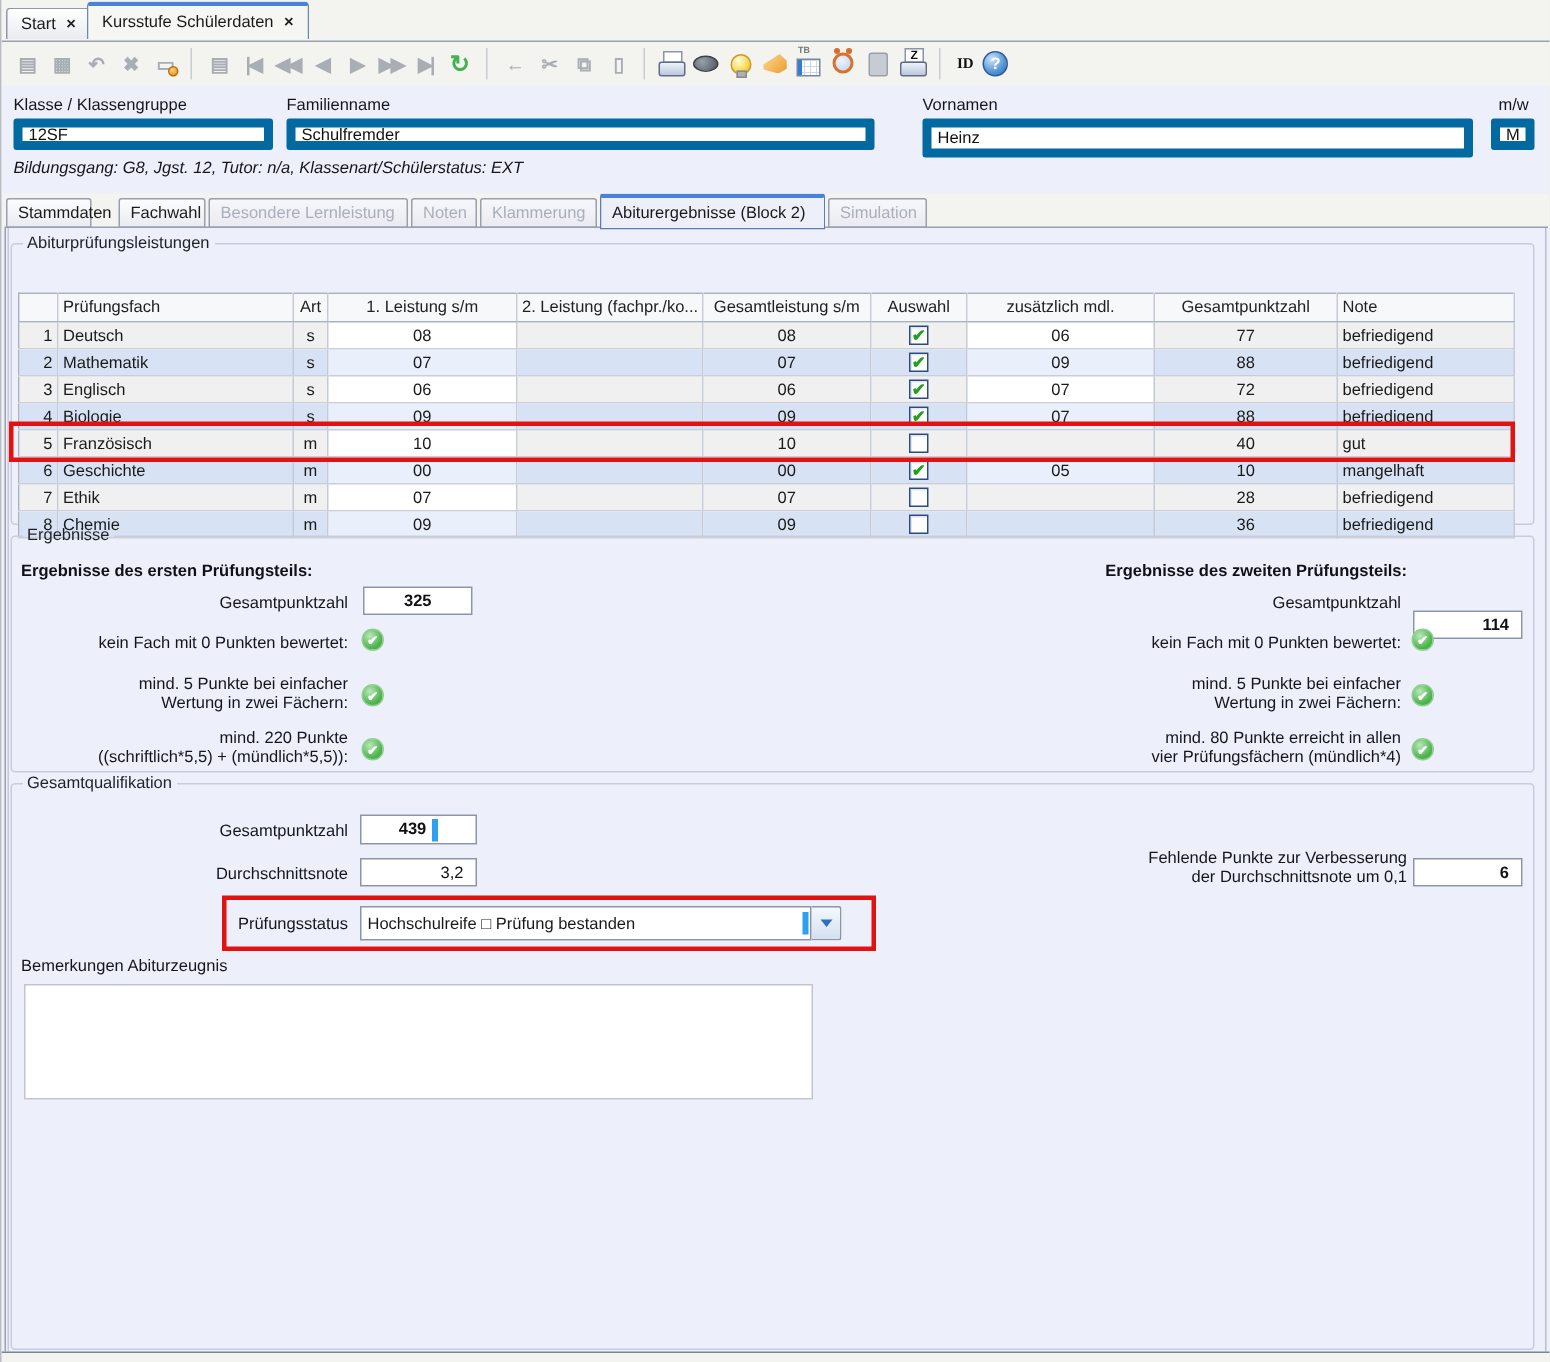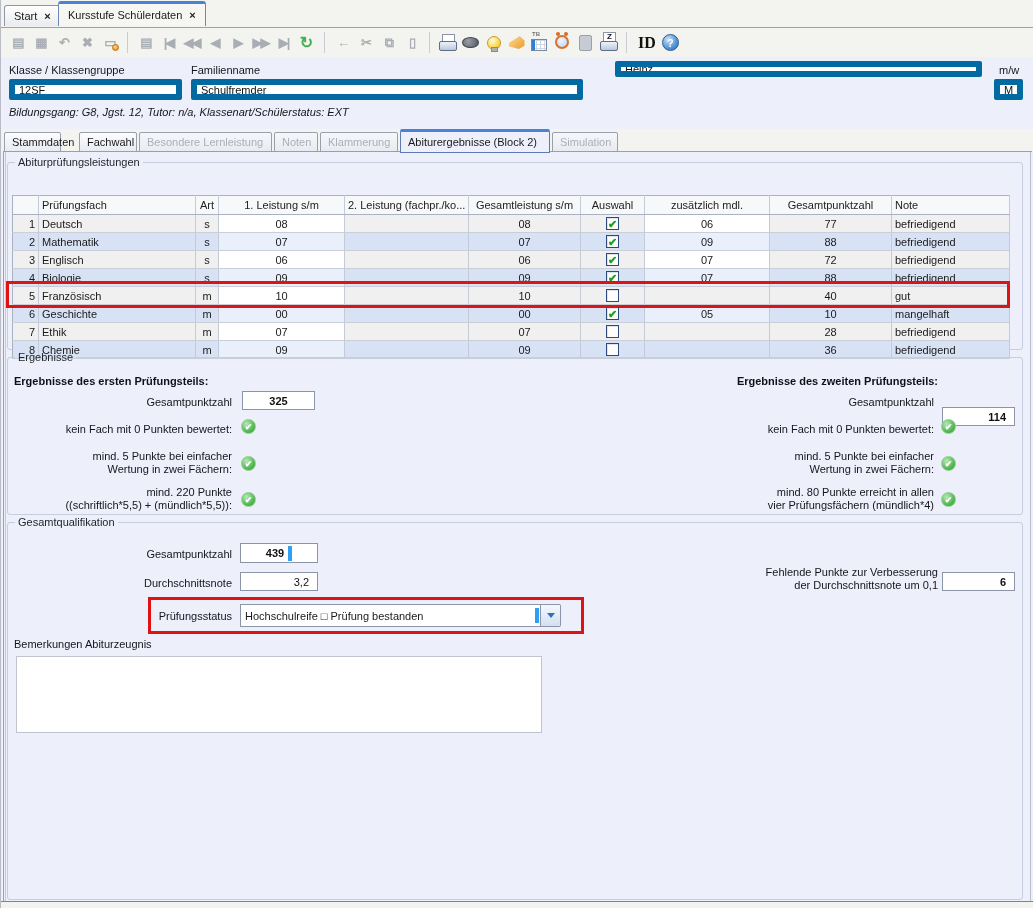--- a/index.html
+++ b/index.html
@@ -47,21 +47,21 @@
   .s-clock::after{content:"";position:absolute;top:3px;left:3px;width:14px;height:14px;border-radius:50%;
                   background:radial-gradient(circle at 40% 35%,#eef4ff,#bcd2ee);border:2px solid #d8712c;box-sizing:border-box;}
   .s-doc::after{content:"";width:11px;height:14px;background:#c7cbd3;border:1px solid #9aa0aa;border-radius:2px;}
   .s-zprinter::before{content:"Z";position:absolute;top:0;left:5px;width:11px;height:8px;background:#fff;border:1px solid #8a94a6;
                       font-size:8px;line-height:8px;text-align:center;font-weight:bold;color:#111;letter-spacing:0;}
   .s-zprinter::after{content:"";position:absolute;bottom:2px;left:2px;width:16px;height:8px;border-radius:2px;
                      background:linear-gradient(#eef3fa,#b9c7dc);border:1px solid #5f6e86;}
   .s-help{width:17px;height:17px;border-radius:50%;letter-spacing:0;
           background:radial-gradient(circle at 35% 30%,#cfe3fa,#5b9bd8 55%,#2a66b4);
           border:1px solid #2a5a9e;color:#fff;font-weight:bold;font-size:11px;box-sizing:border-box;}
-  .tbtext{font-family:"Liberation Serif",serif;font-weight:bold;font-size:16px;color:#111;padding:0 5px;letter-spacing:0;}
+  .tbtext{font-family:"Liberation Serif",serif;font-weight:bold;font-size:10px;color:#111;padding:0 5px;letter-spacing:0;}
   .tsep{width:1px;height:21px;background:#c9ccd4;margin:0 6px;}
 
   
   #formarea{position:absolute;left:0;top:57px;width:1033px;height:72px;background:#edeffa;}
   .flabel{position:absolute;color:#15161c;}
   .inp{position:absolute;background:#fff;border:6px solid #0369a1;border-radius:2px;
        font:11px "Liberation Sans",sans-serif;padding:2px 4px;box-sizing:border-box;color:#111;}
   #info-line{position:absolute;left:8px;top:49px;font-style:italic;color:#15161c;}
 
   
@@ -189,21 +189,21 @@
       <span class="tbi s-help">?</span>
     </div>
 
   <div id="formarea">
     <div class="flabel" style="left:8px;top:7px;">Klasse / Klassengruppe</div>
     <div class="flabel" style="left:190px;top:7px;">Familienname</div>
     <div class="flabel" style="left:614px;top:7px;">Vornamen</div>
     <div class="flabel" style="left:998px;top:7px;">m/w</div>
     <input class="inp" style="left: 8px; top: 22px; width: 173px; height: 21px;" value="12SF">
     <input class="inp" style="left: 190px; top: 22px; width: 392px; height: 21px;" value="Schulfremder">
-    <input class="inp" style="left: 614px; top: 4px; width: 367px; height: 16px;" value="Heinz">
+    <input class="inp" style="left: 614px; top: 22px; width: 367px; height: 26px;" value="Heinz">
     <input class="inp" style="left: 993px; top: 22px; width: 29px; height: 21px; text-align: center;" value="M">
     <div id="info-line">Bildungsgang: G8, Jgst. 12, Tutor: n/a, Klassenart/Schülerstatus: EXT</div>
   </div>
 
   <div class="ftab" style="left:3px;width:57px;">Stammdaten</div>
   <div class="ftab" style="left:78px;width:58px;">Fachwahl</div>
   <div class="ftab disabled" style="left:138px;width:133px;">Besondere Lernleistung</div>
   <div class="ftab disabled" style="left:273px;width:44px;">Noten</div>
   <div class="ftab disabled" style="left:319px;width:78px;">Klammerung</div>
   <div class="ftab active" style="left:399px;width:150px;">Abiturergebnisse (Block 2)</div>

